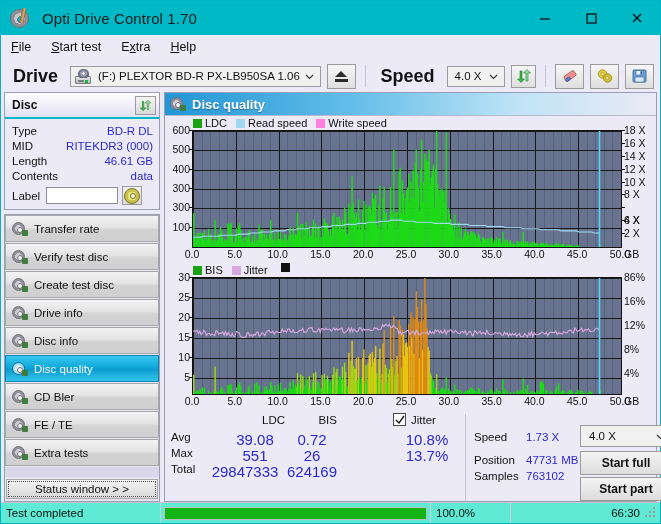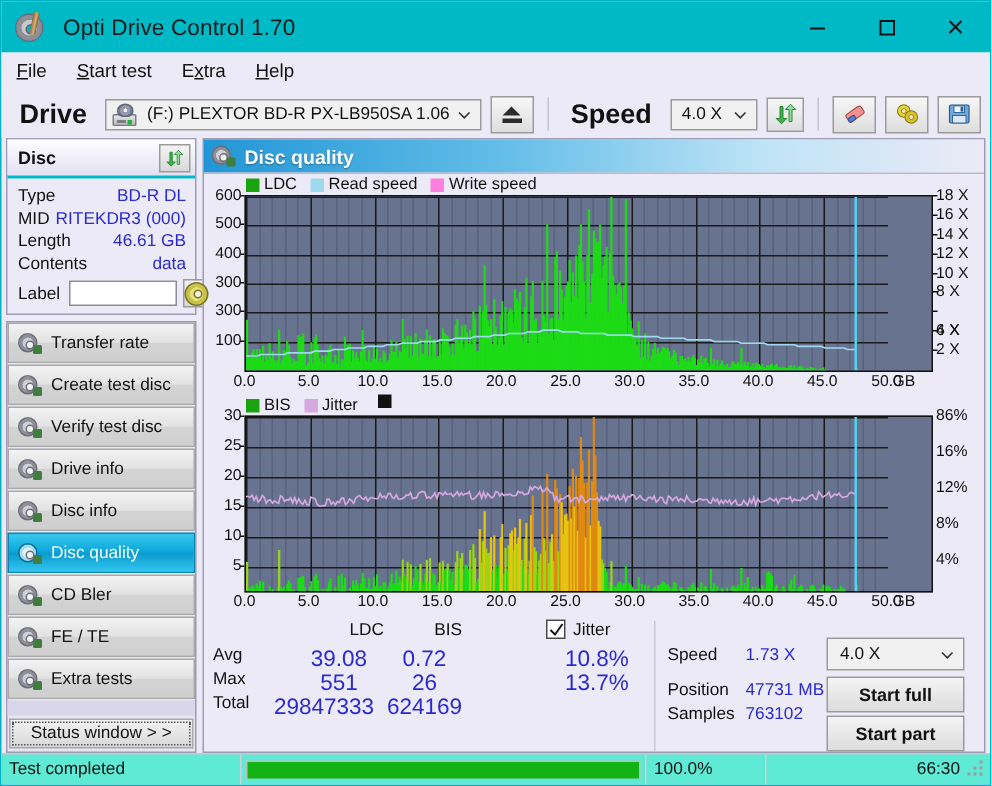--- a/index.html
+++ b/index.html
@@ -99,21 +99,21 @@
   .sep{width:1px;height:22px;background:#c4c4cc;margin:0 3px;flex:0 0 auto;}
   .eject-tri{
     width:0;height:0;border-left:6px solid transparent;border-right:6px solid transparent;
     border-bottom:6px solid #2b2b2b;margin-bottom:1px;
   }
   .eject-bar{width:13px;height:3px;background:#2b2b2b;margin-top:1px;}
   .eject-wrap{display:flex;flex-direction:column;align-items:center;}
   
   .bodywrap{flex:1 1 auto;display:flex;padding:0 3px 0 3px;min-height:0;}
   .sidebar{
-    width:127px;flex:0 0 auto;display:flex;flex-direction:column;
+    width:156px;flex:0 0 auto;display:flex;flex-direction:column;
   }
   .panel{
     border:1px solid #9c9cb4;background:#eceaf6;box-sizing:border-box;
   }
   .disc-panel{height:118px;display:flex;flex-direction:column;}
   .disc-head{
     height:24px;background:linear-gradient(180deg,#fdfdff,#e3e1f2);
     border-bottom:2px solid #00b9c6;display:flex;align-items:center;
     padding:0 3px;flex:0 0 auto;
   }
@@ -398,28 +398,28 @@
               <span class="d"></span>
               <span class="mk"></span>
             </span>
           <span class="lbl">Transfer rate</span>
         </div>
         <div class="navbtn">
           <span class="nav-ico">
               <span class="d"></span>
               <span class="mk"></span>
             </span>
-          <span class="lbl">Create test disc</span>
+          <span class="lbl">Verify test disc</span>
         </div>
         <div class="navbtn">
           <span class="nav-ico">
               <span class="d"></span>
               <span class="mk"></span>
             </span>
-          <span class="lbl">Verify test disc</span>
+          <span class="lbl">Create test disc</span>
         </div>
         <div class="navbtn">
           <span class="nav-ico">
               <span class="d"></span>
               <span class="mk"></span>
             </span>
           <span class="lbl">Drive info</span>
         </div>
         <div class="navbtn">
           <span class="nav-ico">

